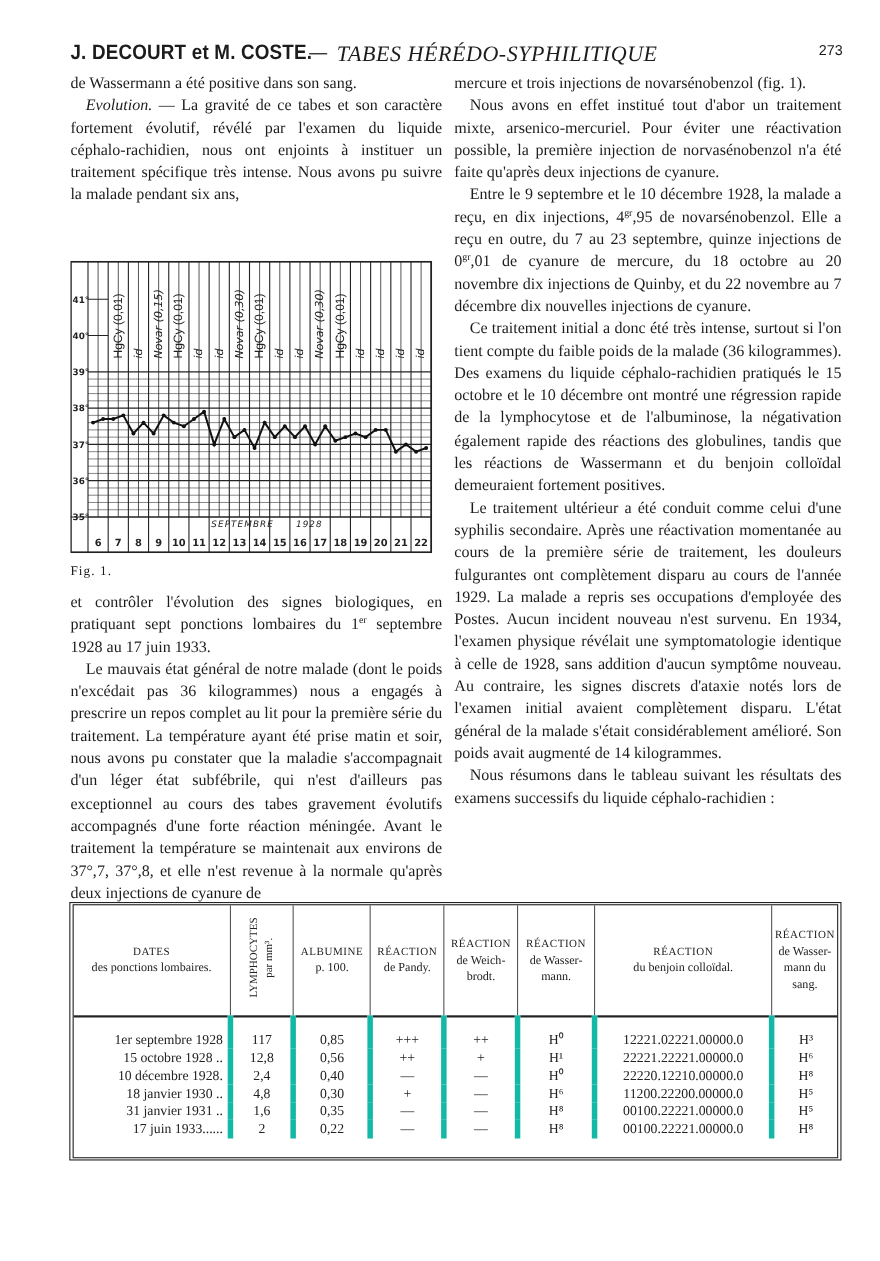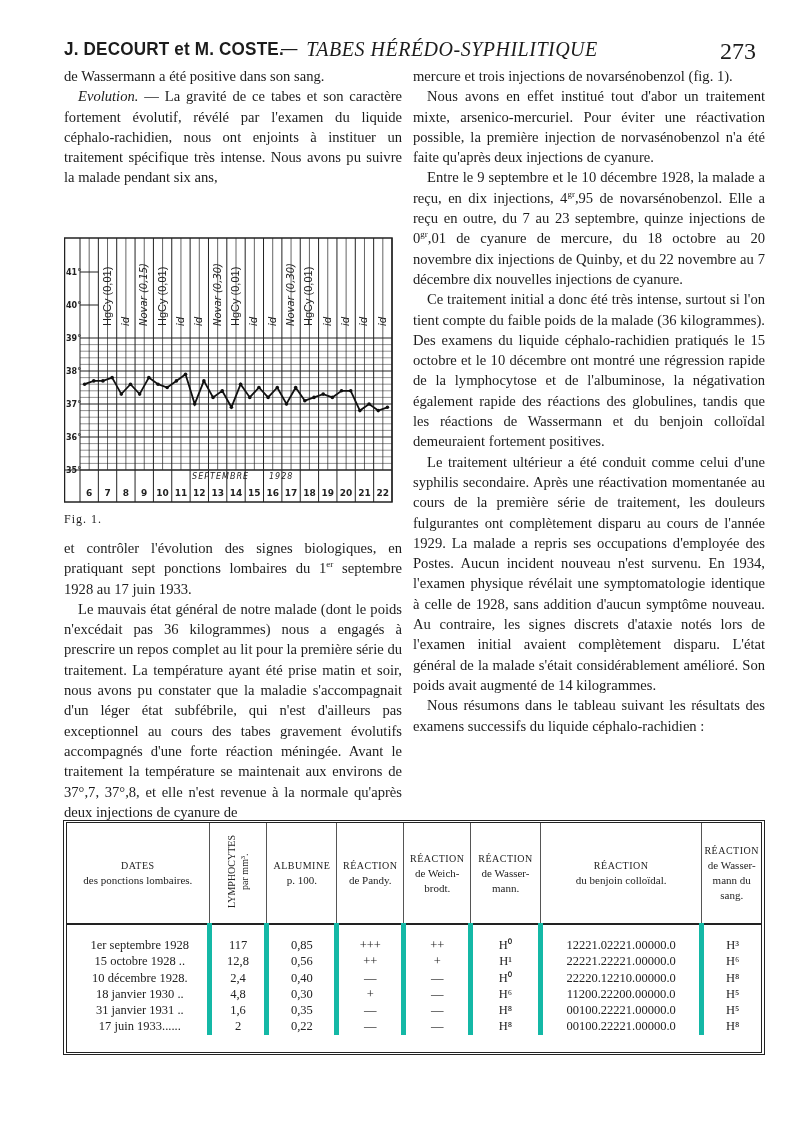--- a/index.html
+++ b/index.html
@@ -3,21 +3,21 @@
 <meta charset="utf-8">
 <style>
   html, body { margin: 0; padding: 0; background: #ffffff; }
   body { width: 800px; height: 1146px; position: relative; overflow: hidden;
          font-family: "DejaVu Serif", "Liberation Serif", serif; color: #1c1c1c; }
   .header { position: absolute; top: 38px; left: 64px; width: 702px; height: 24px;
             display: flex; align-items: flex-start; }
   .header .authors { font-family: "Liberation Sans", sans-serif; font-weight: bold; font-size: 19px; letter-spacing: 0.2px; transform: scaleX(0.9); transform-origin: left; white-space: nowrap; }
   .header .dash { font-size: 18px; margin: 0 0 0 -28px; }
   .header .title { font-family: "Liberation Serif", serif; font-style: italic; font-size: 20px; margin-left: 8px; letter-spacing: 0.5px; white-space: nowrap; }
-  .header .pageno { position: absolute; right: 10px; font-family: Liberation Serif, serif; font-size: 24px; }
+  .header .pageno { position: absolute; right: 0; font-family: Liberation Sans, sans-serif; font-size: 13px; }
 
   .col { position: absolute; font-family: "Liberation Serif", serif; font-size: 14.6px; line-height: 20.3px; text-align: justify; }
   .col p { margin: 0; }
   .col p.ind { text-indent: 14px; }
   .col p.noind { text-indent: 0; }
   .col-left-top { left: 64px; top: 66px; width: 338px; }
   .col-left-bottom { left: 64px; top: 538px; width: 338px; }
   .col-right { left: 413px; top: 66px; width: 352px; }
   .em { font-style: italic; }
   sup { font-size: 9px; line-height: 0; }
@@ -26,21 +26,21 @@
   .figure svg { display: block; }
   .caption { position: absolute; left: 64px; top: 512px; width: 330px; text-align: left; font-family: "Liberation Serif", serif; font-size: 12px; letter-spacing: 1px; }
 
   .table-wrap { position: absolute; left: 63px; top: 820px; width: 702px; height: 235px;
                 border: 3px double #222; border-left-width: 4px; border-right-width: 4px; box-sizing: border-box; }
   table.results { border-collapse: collapse; width: 100%; font-family: "Liberation Serif", serif; color: #222; }
   table.results th { font-weight: normal; font-size: 11px; line-height: 15px; padding: 6px 2px; border-left: 1px solid #555; text-align: center; vertical-align: middle; height: 88px; border-bottom: 2px solid #222; }
   table.results th:first-child { border-left: none; }
   table.results th .sc { font-variant: small-caps; letter-spacing: 0.5px; font-size: 10px; }
   table.results td { font-size: 12.5px; line-height: 16.3px; padding: 0 4px; border-left: 5px solid #14b8a6; text-align: center; }
-  table.results td:first-child { border-left: none; text-align: center; padding-left: 10px; }
+  table.results td:first-child { border-left: none; text-align: right; padding-left: 10px; }
   table.results tr.first td { padding-top: 12px; }
   .vert { writing-mode: vertical-rl; transform: rotate(180deg); display: inline-block; font-size: 10px; line-height: 13px; }
 </style>
 </head>
 <body>
 
 <div class="header">
   <span class="authors">J. DECOURT et M. COSTE.</span>
   <span class="dash">—</span>
   <span class="title">TABES HÉRÉDO-SYPHILITIQUE</span>

